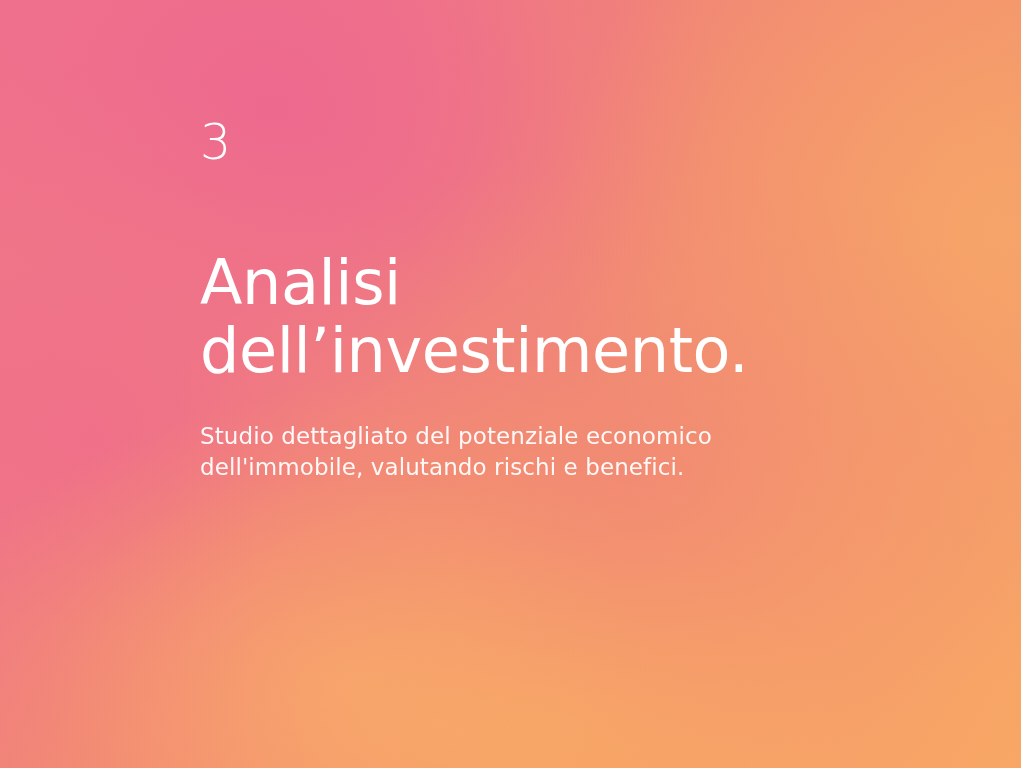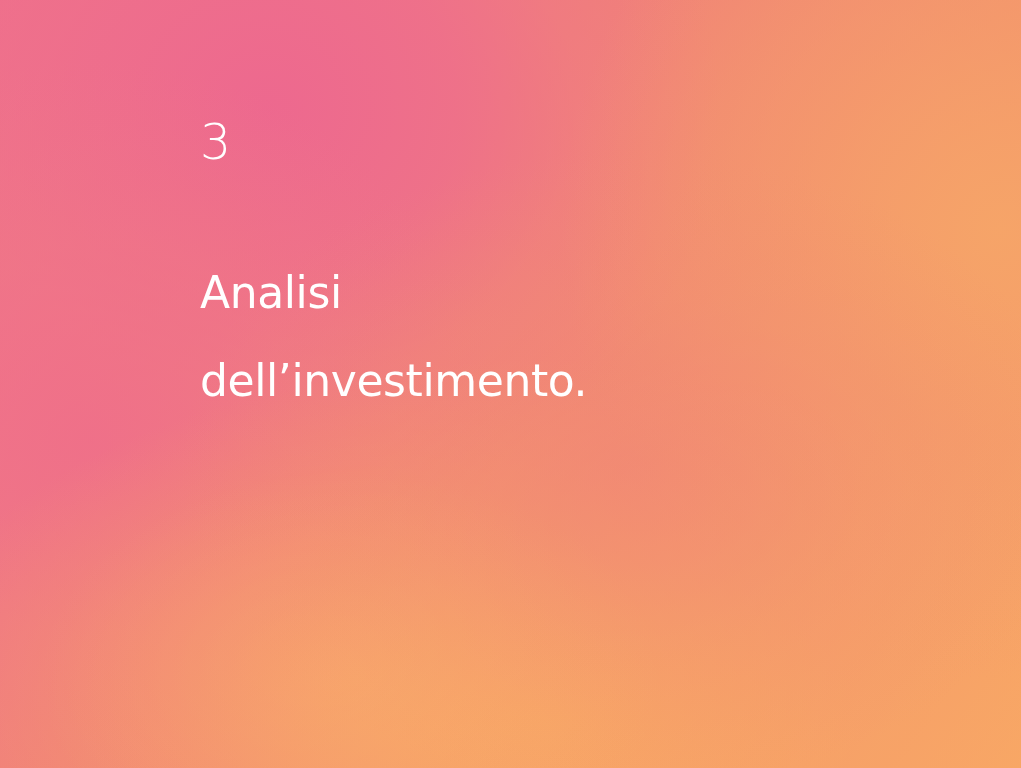--- a/index.html
+++ b/index.html
@@ -120,23 +120,23 @@
     line-height: 1;
     color: #ffffff;
     letter-spacing: 0.5px;
     margin: 0;
     padding-top: 18px;
   }
 
   .slide-title {
     margin: 0;
     padding-top: 82px;
-    font-size: 44px;
+    font-size: 62px;
     font-weight: 400;
-    line-height: 88px;
+    line-height: 68px;
     color: #ffffff;
     letter-spacing: -0.4px;
     white-space: pre-line;
   }
 
   .slide-subtitle {
     margin: 0;
     padding-top: 36px;
     font-size: 23px;
     font-weight: 400;
@@ -158,16 +158,18 @@
   <div class="blob blob-coral-mid"></div>
   <div class="blob blob-bloom"></div>
 
   <div class="content">
 
     <div class="section-number">3</div>
 
     <h1 class="slide-title">Analisi
 dell’investimento.</h1>
 
+    <p class="slide-subtitle">Studio dettagliato del potenziale economico
+dell'immobile, valutando rischi e benefici.</p>
 
   </div>
 
 </div>
 
 </body></html>

